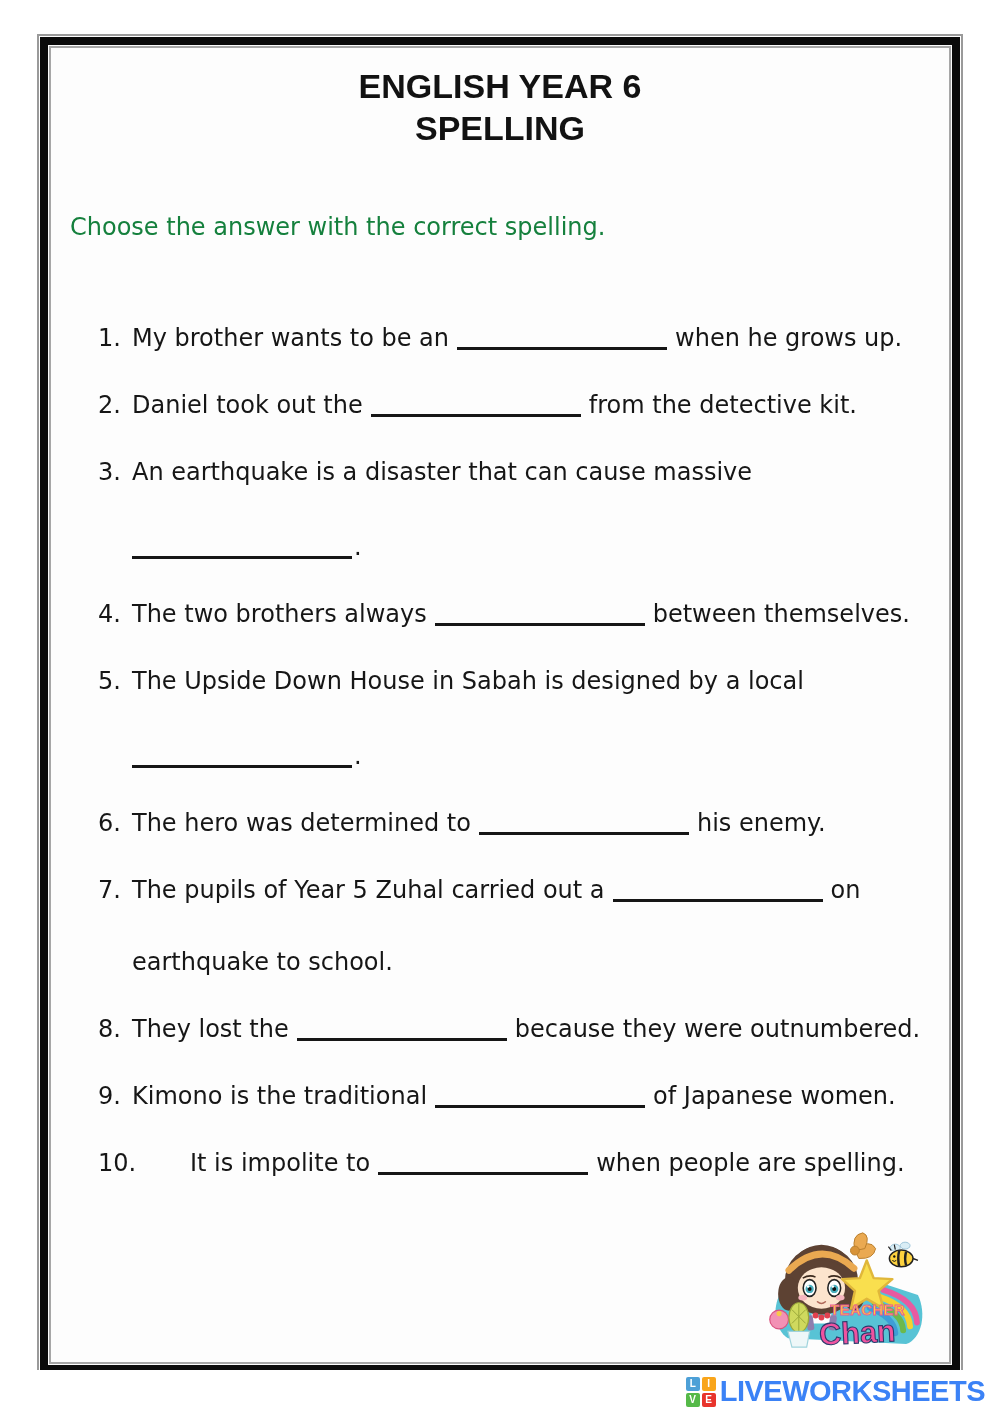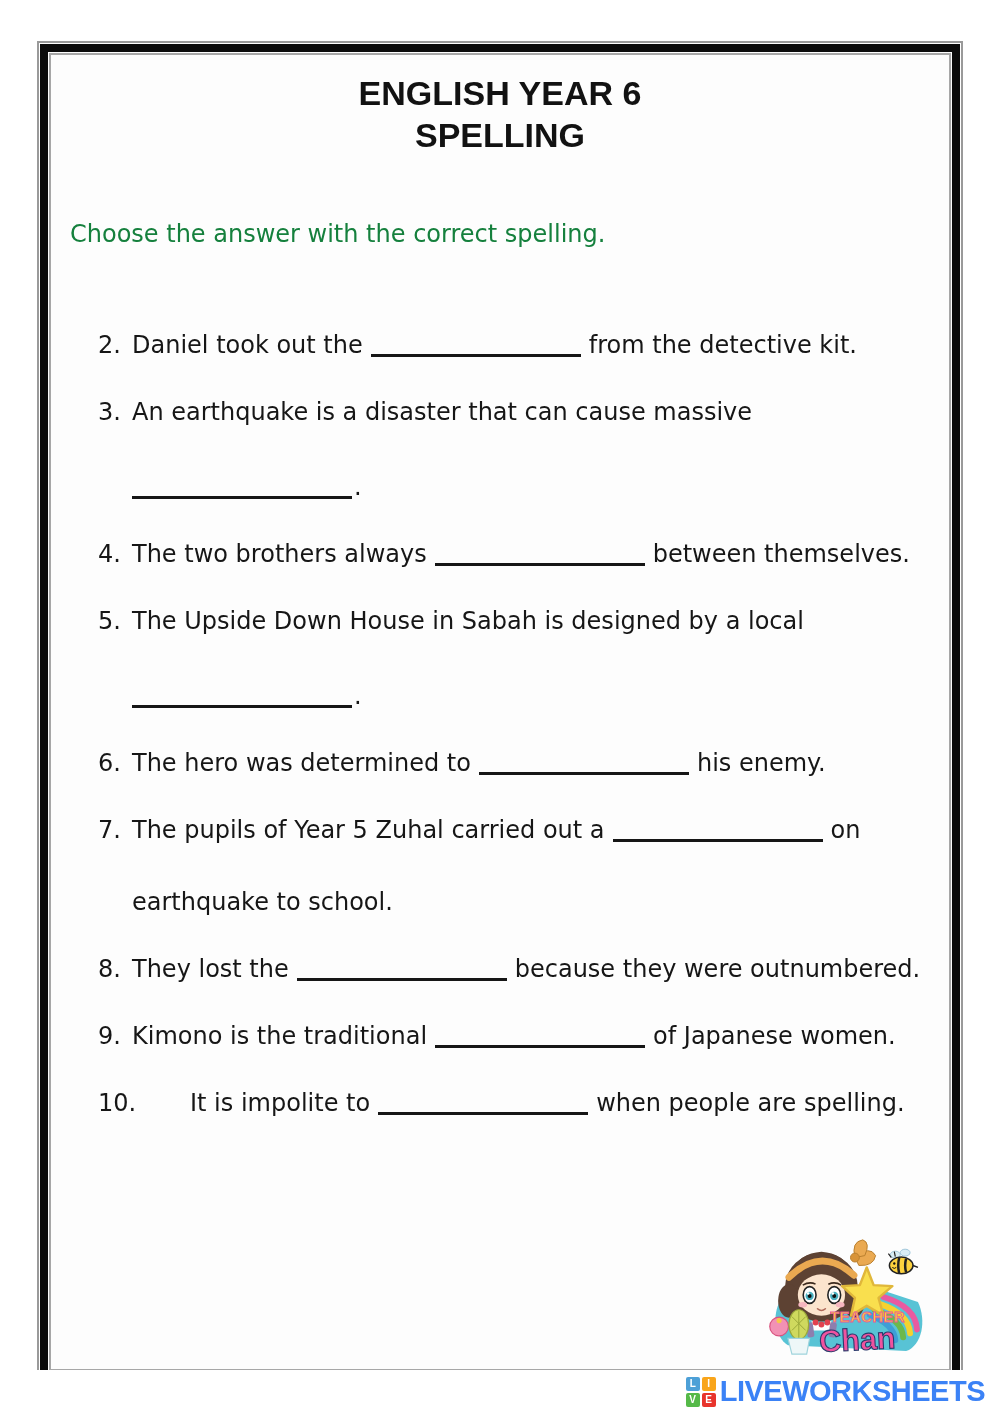--- a/index.html
+++ b/index.html
@@ -2,21 +2,21 @@
 <html><head>
 <meta charset="utf-8">
 <style>
   html,body{margin:0;padding:0;}
   body{
     width:1000px;height:1413px;position:relative;background:#ffffff;
     font-family:"DejaVu Sans",sans-serif;color:#161616;overflow:hidden;
   }
   
   .frame{
-    position:absolute;left:40px;top:44px;width:920px;height:1336px;
+    position:absolute;left:40px;top:37px;width:920px;height:1336px;
     box-sizing:border-box;border:8px solid #0b0b0b;
     outline:2px solid #9a9a9a;outline-offset:1px;background:#fdfdfd;
   }
   .frame-inner{
     position:absolute;inset:1px;border:2px solid #a7a7a7;pointer-events:none;
   }
   .content{position:absolute;inset:10px;}
   
   .title{
     text-align:center;margin-top:10px;
@@ -71,20 +71,25 @@
 
     <div class="title">
       <div>ENGLISH YEAR 6</div>
       <div>SPELLING</div>
     </div>
 
     <div class="instruction">Choose the answer with the correct spelling.</div>
 
     <div class="questions">
 
+      <div class="q">
+        <div class="q-line">
+          <span class="qnum">1.</span><span>My brother wants to be an</span><span class="blank"></span><span>when he grows up.</span>
+        </div>
+      </div>
 
       <div class="q">
         <div class="q-line">
           <span class="qnum">2.</span><span>Daniel took out the</span><span class="blank"></span><span>from the detective kit.</span>
         </div>
       </div>
 
       <div class="q">
         <div class="q-line">
           <span class="qnum">3.</span><span>An earthquake is a disaster that can cause massive</span>

